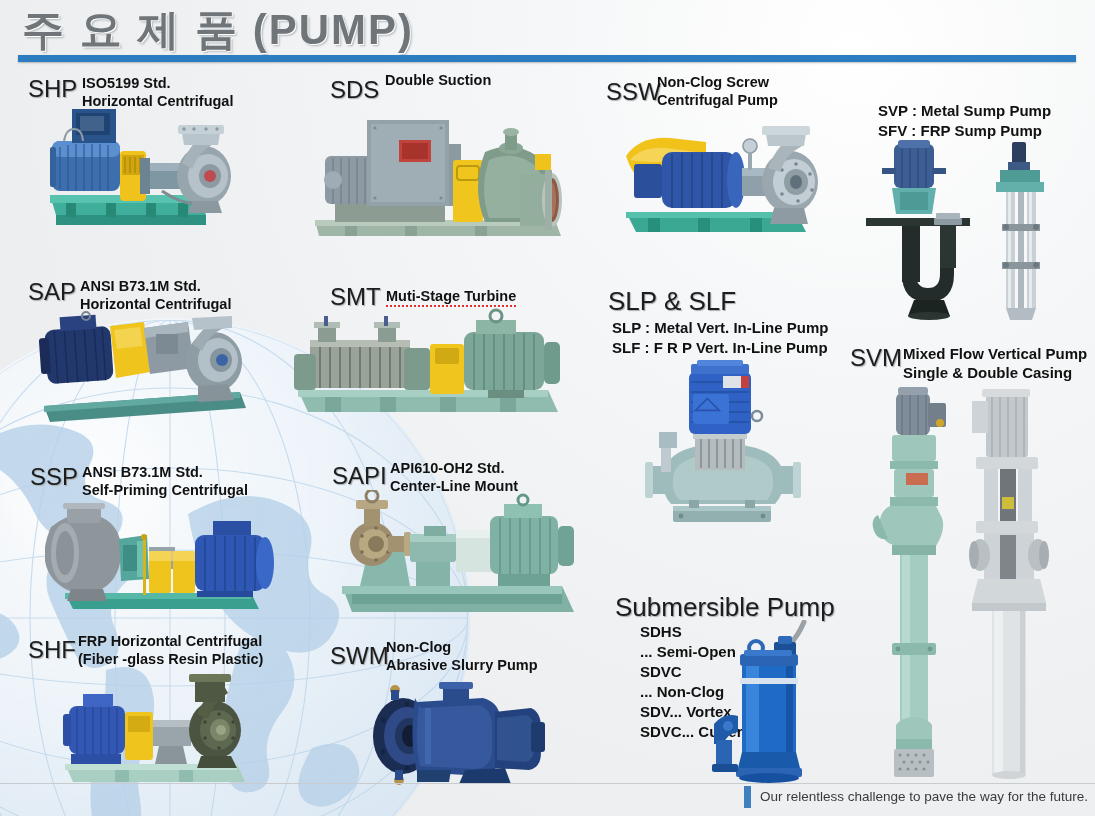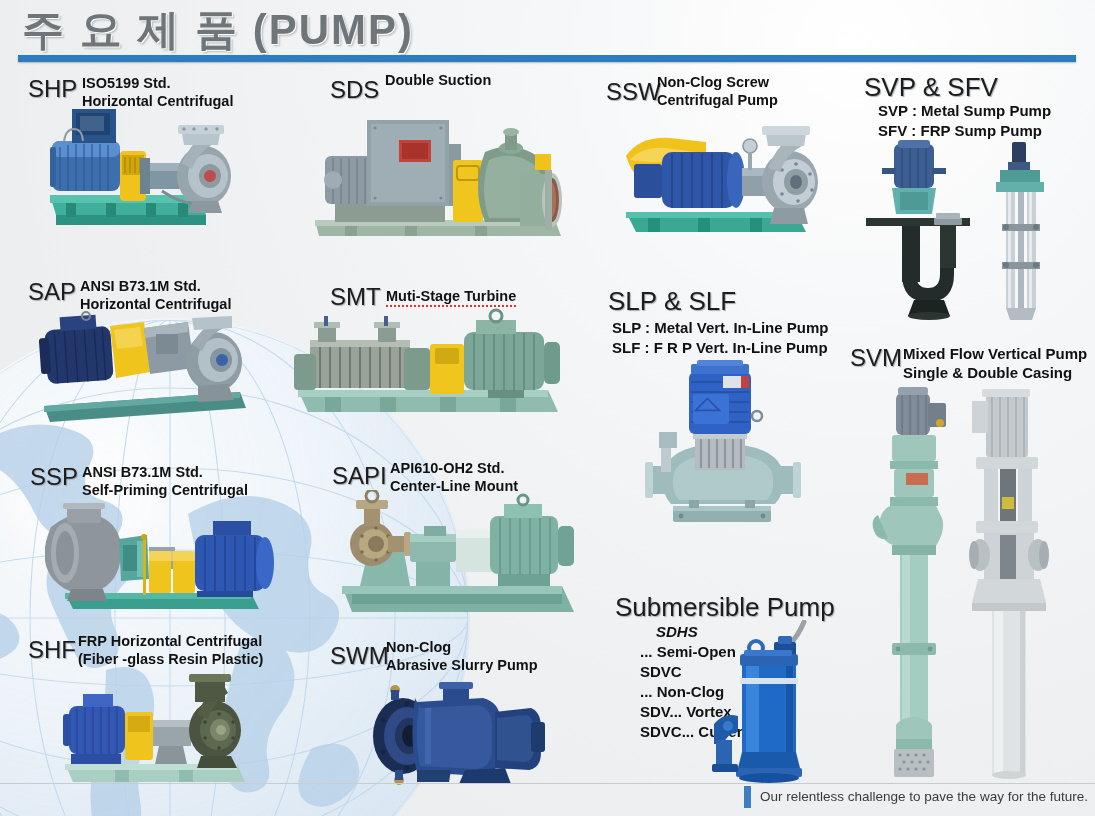--- a/index.html
+++ b/index.html
@@ -290,21 +290,20 @@
             <circle cx="182" cy="62" r="1.8"></circle>
       </g>
       <path d="M168 60 q10 -26 28 -32 l6 10 q-16 8 -22 26 z" fill="#a9b5bb"></path>
       <path d="M166 26 L206 26 L204 38 L168 38 Z" fill="#bcc7cd"></path>
       <rect x="162" y="18" width="48" height="9" rx="2" fill="#ccd6db"></rect>
       <path d="M174 100 L204 100 L208 116 L170 116 Z" fill="#8e9ba3"></path>
     </g>
   </svg>
   </div>
 
-  <div class="code big" style="left:864px;top:72px;">SVP &amp; SFV</div>
   <div class="desc lg" style="left:878px;top:102px;">SVP : Metal Sump Pump</div>
   <div class="desc lg" style="left:878px;top:122px;">SFV : FRP Sump Pump</div>
 
   <div class="pump" style="left:858px;top:140px;">
   <svg width="230" height="180" viewBox="0 0 230 180">
     <g>
 
       <rect x="36" y="4" width="40" height="44" rx="6" fill="#3c5e93"></rect>
       <g stroke="#2e4a77" stroke-width="1.2">
         <line x1="44" y1="6" x2="44" y2="48"></line>
@@ -810,21 +809,21 @@
       <rect x="36" y="12" width="8" height="10" fill="#2b4c8c"></rect>
       <circle cx="44" cy="102" r="5" fill="#b5944a"></circle>
       <rect x="40" y="92" width="8" height="10" fill="#2b4c8c"></rect>
 
       <rect x="70" y="30" width="6" height="56" fill="#4a72bb" opacity=".6"></rect>
     </g>
   </svg>
   </div>
 
   <div class="code big" style="left:615px;top:592px;text-align:right;">Submersible Pump</div>
-  <div class="desc lg" style="left:656px;top:623px;font-style:italic;">SDHS</div>
+  <div class="desc lg" style="left:640px;top:623px;">SDHS</div>
   <div class="desc lg" style="left:640px;top:643px;">   ... Semi-Open</div>
   <div class="desc lg" style="left:640px;top:663px;">SDVC</div>
   <div class="desc lg" style="left:640px;top:683px;">   ... Non-Clog</div>
   <div class="desc lg" style="left:640px;top:703px;">SDV... Vortex</div>
   <div class="desc lg" style="left:640px;top:723px;">SDVC... Cutter</div>
 
   <div class="pump" style="left:712px;top:620px;">
   <svg width="120" height="165" viewBox="0 0 120 165">
     <g>
 

